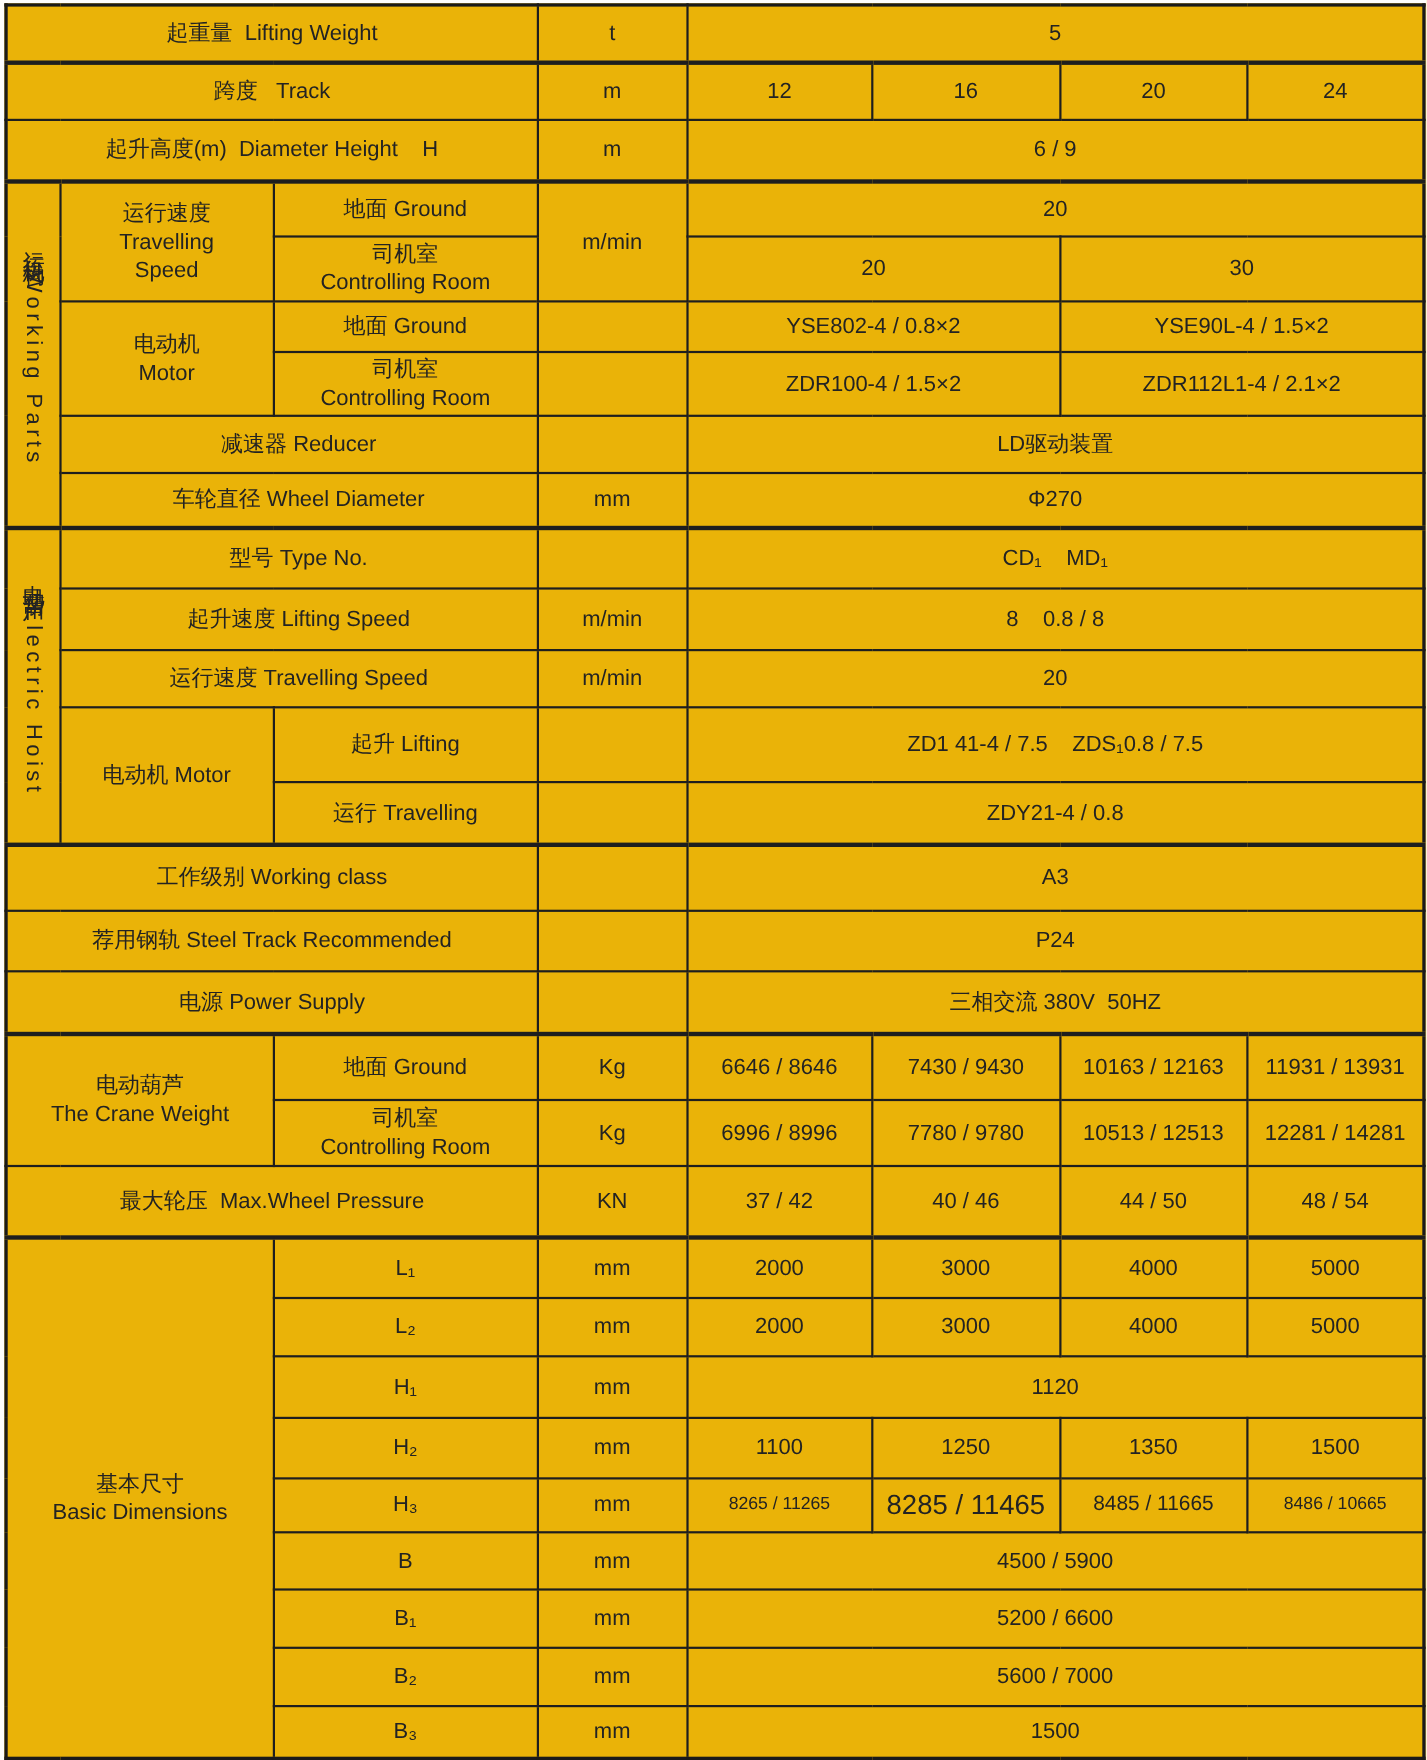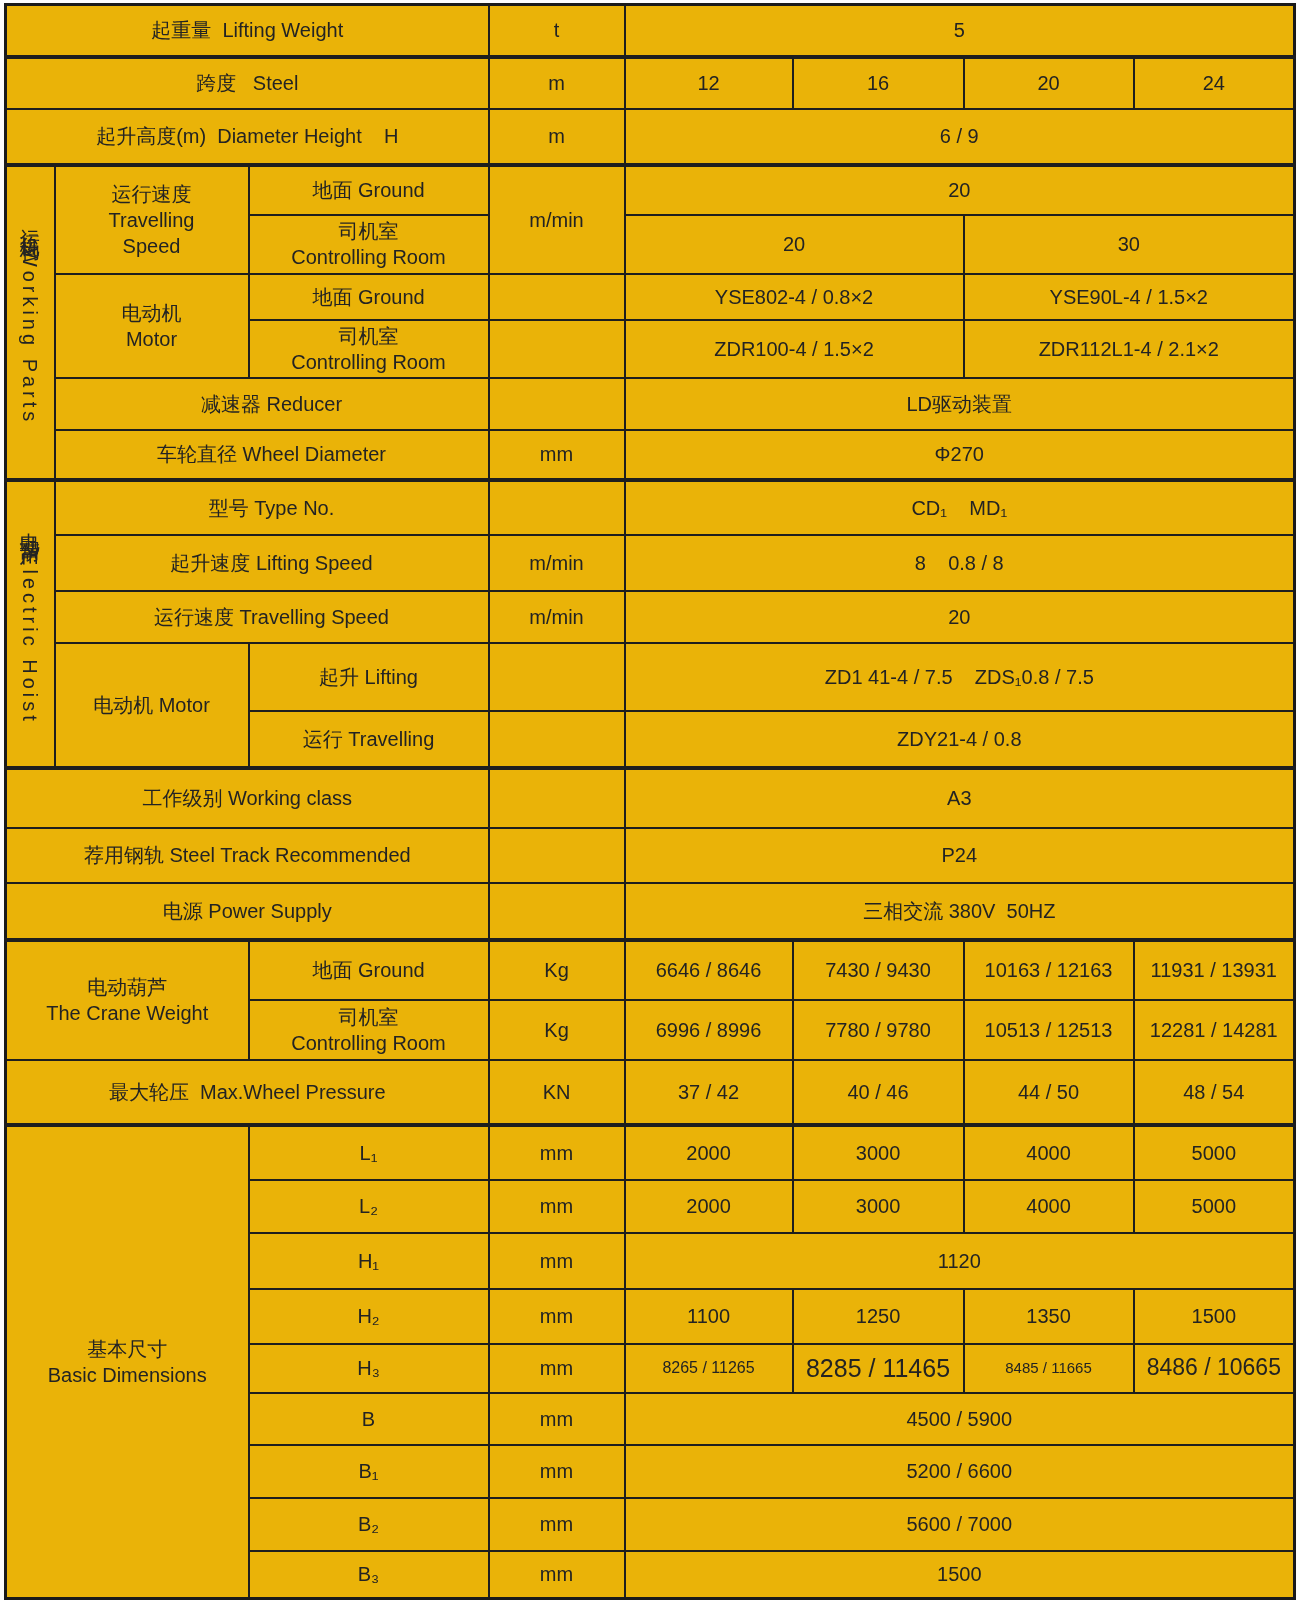--- a/index.html
+++ b/index.html
@@ -62,21 +62,21 @@
   </colgroup>
 
   <tbody>
         <tr style="height:52px">
     <td class="lab" colspan="3">起重量  Lifting Weight</td>
     <td class="unit">t</td>
     <td class="val" colspan="4">5</td>
   </tr>
 
   <tr style="height:52px" class="sec">
-    <td class="lab" colspan="3">跨度   Steel</td>
+    <td class="lab" colspan="3">跨度   Track</td>
     <td class="unit">m</td>
     <td class="val">12</td>
     <td class="val">16</td>
     <td class="val">20</td>
     <td class="val">24</td>
   </tr>
 
   <tr style="height:56px">
     <td class="lab" colspan="3">起升高度(m)  Diameter Height    H</td>
     <td class="unit">m</td>
@@ -242,22 +242,22 @@
     <td class="val">1250</td>
     <td class="val">1350</td>
     <td class="val">1500</td>
   </tr>
 
   <tr style="height:49px">
     <td class="sub">H₃</td>
     <td class="unit">mm</td>
     <td class="val" style="font-size:16px">8265 / 11265</td>
     <td class="val" style="font-size:25px">8285 / 11465</td>
-    <td class="val" style="font-size:15px">8485 / 11665</td>
-    <td class="val" style="font-size:23px">8486 / 10665</td>
+    <td class="val" style="font-size:19px">8485 / 11665</td>
+    <td class="val" style="font-size:16px">8486 / 10665</td>
   </tr>
 
   <tr style="height:52px">
     <td class="sub">B</td>
     <td class="unit">mm</td>
     <td class="val" colspan="4">4500 / 5900</td>
   </tr>
 
   <tr style="height:53px">
     <td class="sub">B₁</td>

